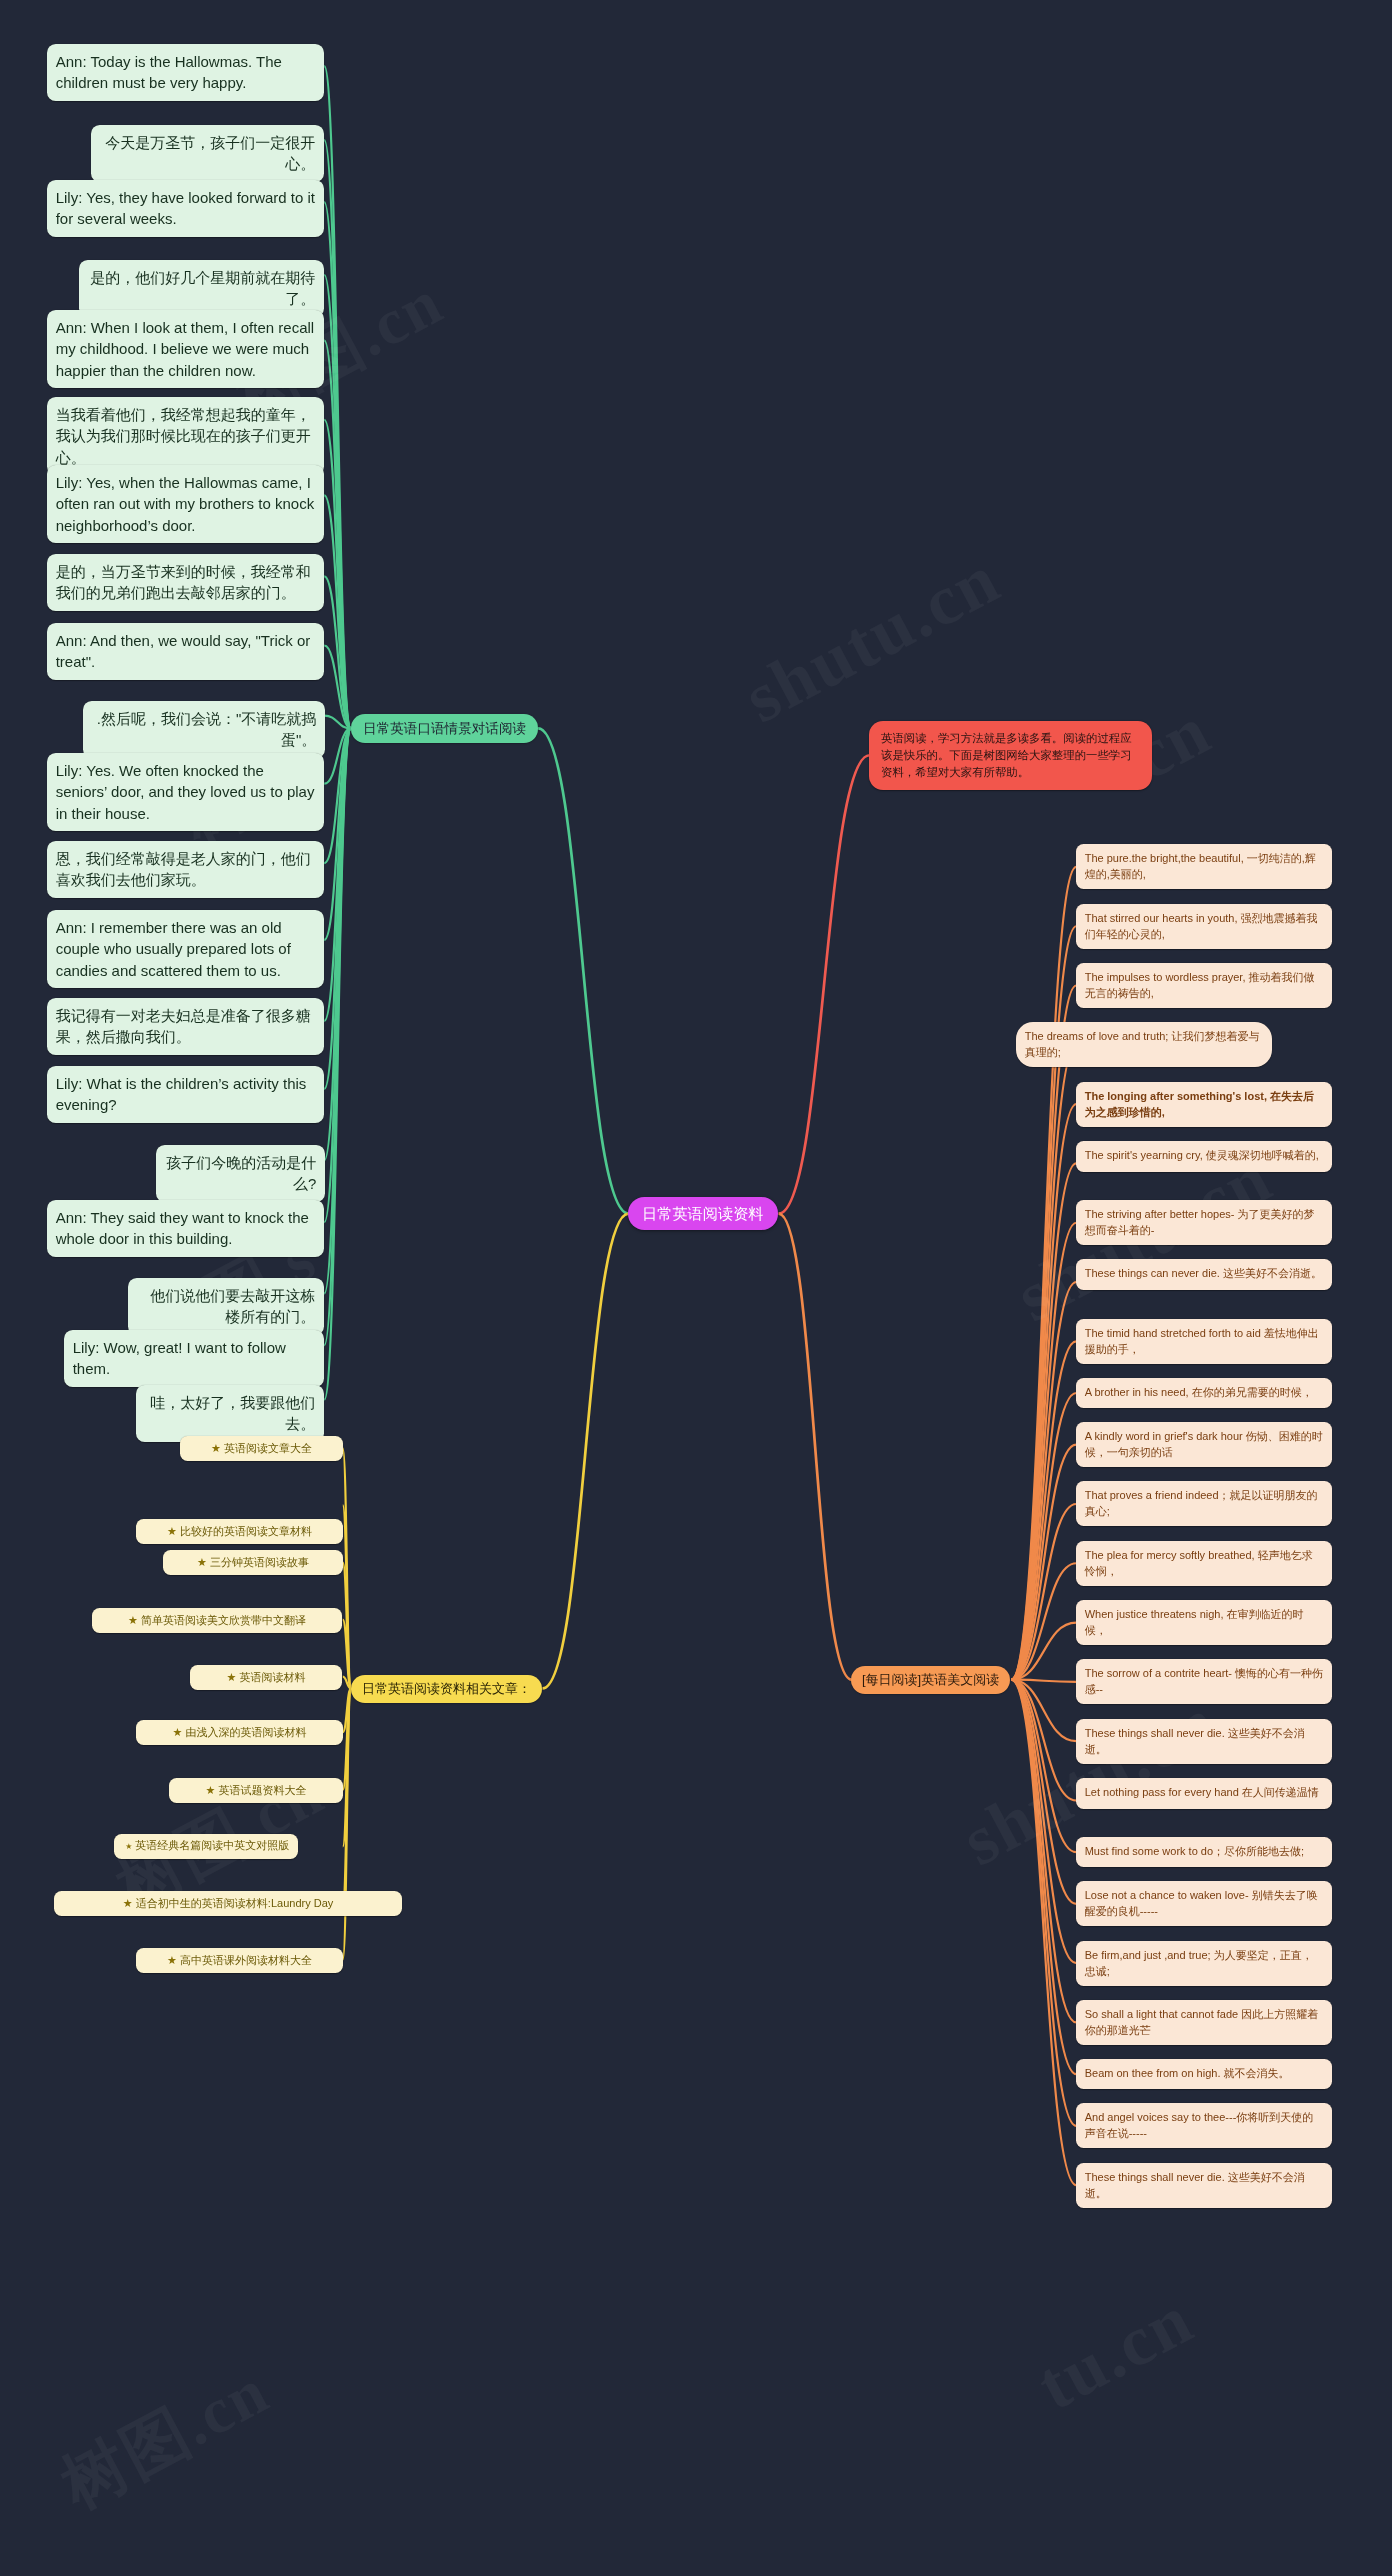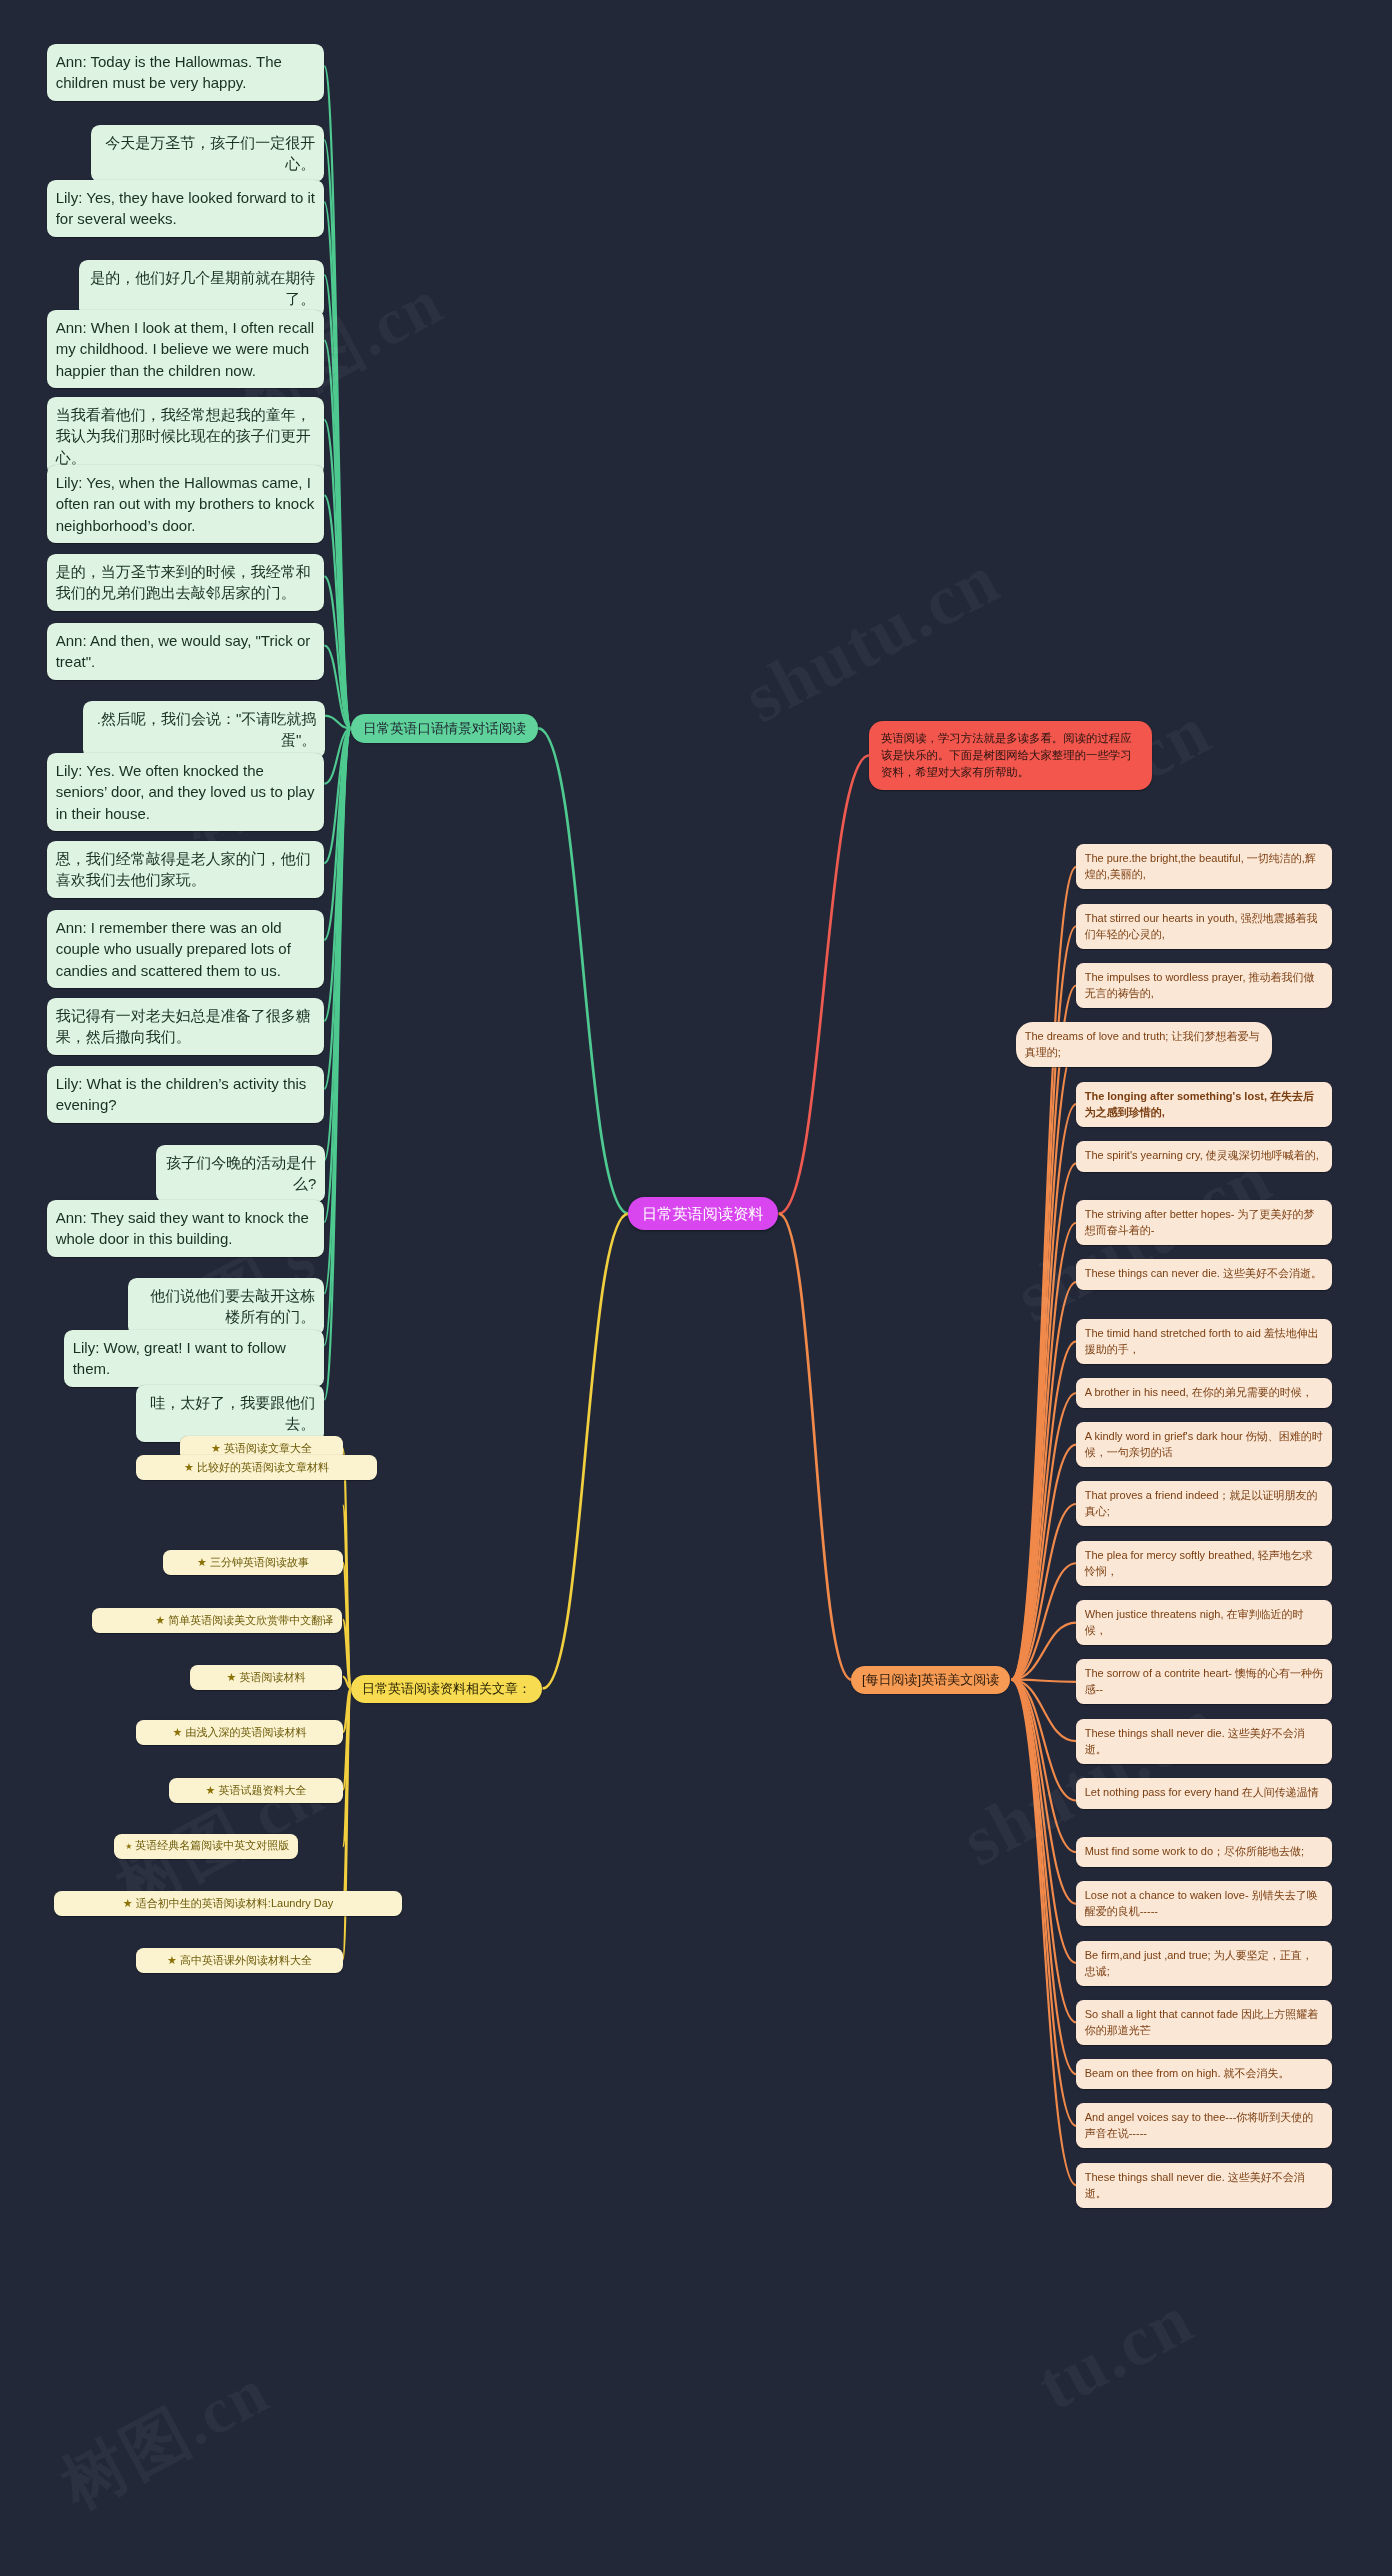--- a/index.html
+++ b/index.html
@@ -182,23 +182,23 @@
       <div class="node leaf-green" style="left: 47px; top: 998px; width: 277px; min-height: 30.5px;">我记得有一对老夫妇总是准备了很多糖果，然后撒向我们。</div>
       <div class="node leaf-green" style="left: 47px; top: 1066px; width: 277px; min-height: 30.5px;">Lily: What is the children’s activity this evening?</div>
       <div class="node leaf-green r" style="left: 156px; top: 1145px; width: 169px; min-height: 15.2px;">孩子们今晚的活动是什么?</div>
       <div class="node leaf-green" style="left: 47px; top: 1200px; width: 277px; min-height: 30.5px;">Ann: They said they want to knock the whole door in this building.</div>
       <div class="node leaf-green r" style="left: 128px; top: 1278px; width: 196px; min-height: 15.2px;">他们说他们要去敲开这栋楼所有的门。</div>
       <div class="node leaf-green" style="left: 64px; top: 1330px; width: 260px; min-height: 15.2px;">Lily: Wow, great! I want to follow them.</div>
       <div class="node leaf-green r" style="left: 136px; top: 1385px; width: 188px; min-height: 15.2px;">哇，太好了，我要跟他们去。</div>
     </div>
   <div id="related-leaves">
       <div class="node leaf-yellow" style="left: 180px; top: 1436px; width: 163px; text-align: center;"><span class="star">★</span><span>英语阅读文章大全</span></div>
-      <div class="node leaf-yellow" style="left: 136px; top: 1455px; width: 241px; text-align: center;"><span class="star">★</span><span>比较好的英语阅读文章材料</span></div>
+      <div class="node leaf-yellow" style="left: 136px; top: 1519px; width: 207px; text-align: center;"><span class="star">★</span><span>比较好的英语阅读文章材料</span></div>
       <div class="node leaf-yellow" style="left: 163px; top: 1550px; width: 180px; text-align: center;"><span class="star">★</span><span>三分钟英语阅读故事</span></div>
-      <div class="node leaf-yellow" style="left: 92px; top: 1608px; width: 250px; text-align: right;"><span class="star">★</span><span>简单英语阅读美文欣赏带中文翻译</span></div>
+      <div class="node leaf-yellow" style="left: 92px; top: 1608px; width: 250px; text-align: center;"><span class="star">★</span><span>简单英语阅读美文欣赏带中文翻译</span></div>
       <div class="node leaf-yellow" style="left: 190px; top: 1665px; width: 152px; text-align: center;"><span class="star">★</span><span>英语阅读材料</span></div>
       <div class="node leaf-yellow" style="left: 136px; top: 1720px; width: 207px; text-align: center;"><span class="star">★</span><span>由浅入深的英语阅读材料</span></div>
       <div class="node leaf-yellow" style="left: 169px; top: 1778px; width: 174px; text-align: center;"><span class="star">★</span><span>英语试题资料大全</span></div>
       <div class="node leaf-yellow" style="left: 114px; top: 1834px; width: 184px; text-align: right; font-family: Liberation Mono, monospace;"><span class="star">★</span><span>英语经典名篇阅读中英文对照版</span></div>
       <div class="node leaf-yellow" style="left: 54px; top: 1891px; width: 348px; text-align: center;"><span class="star">★</span><span>适合初中生的英语阅读材料:Laundry Day</span></div>
       <div class="node leaf-yellow" style="left: 136px; top: 1948px; width: 207px; text-align: center;"><span class="star">★</span><span>高中英语课外阅读材料大全</span></div>
     </div>
   <div id="daily-leaves">
       <div class="node leaf-orange" style="left: 1076px; top: 844px; width: 256px; min-height: 30.5px;">The pure.the bright,the beautiful, 一切纯洁的,辉煌的,美丽的,</div>
       <div class="node leaf-orange" style="left: 1076px; top: 904px; width: 256px; min-height: 30.5px;">That stirred our hearts in youth, 强烈地震撼着我们年轻的心灵的,</div>

